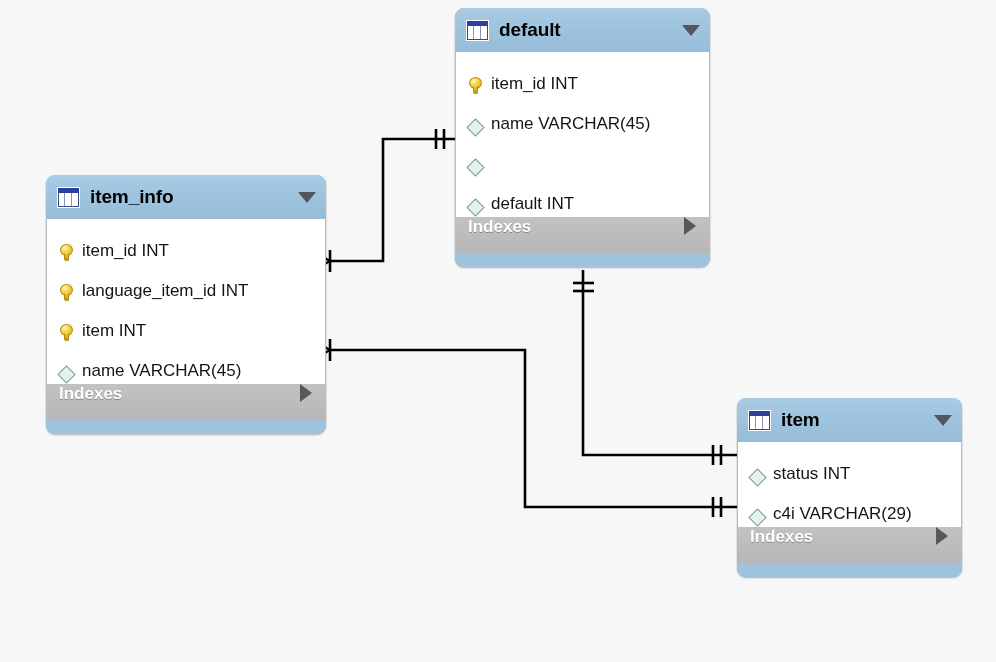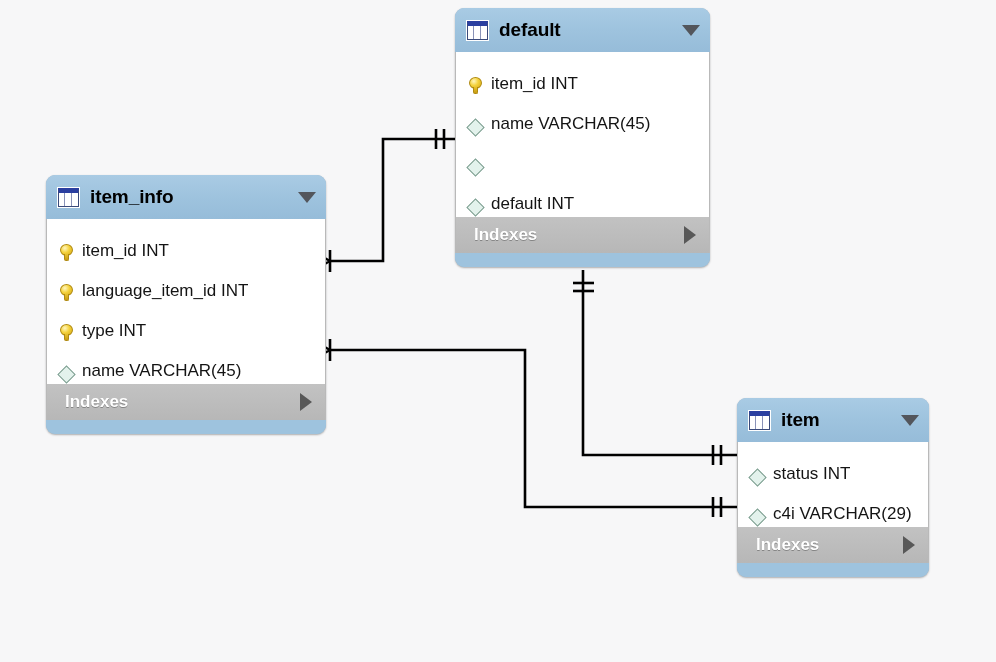--- a/index.html
+++ b/index.html
@@ -141,22 +141,22 @@
     box-sizing: border-box;
   }
 
   
   .tbl-indexes {
     height: 36px;
     background: linear-gradient(to bottom, #c2c2c2 0%, #b7b7b7 100%);
     border-left: 1px solid #b9b9b9;
     border-right: 1px solid #b9b9b9;
     display: flex;
-    align-items: center;
-    padding: 0 13px 0 18px;
+    align-items: flex-start;
+    padding: 0 13px 0 12px;
     box-sizing: border-box;
   }
   .idx-label {
     font-size: 17px;
     font-weight: bold;
     color: #ffffff;
     text-shadow: 0 1px 0 rgba(90,90,90,0.55);
   }
   .idx-caret {
     margin-left: auto;
@@ -248,35 +248,35 @@
       <div class="col-row">
         <span class="key-icon"></span>
         <span class="col-label">item_id INT</span>
       </div>
       <div class="col-row">
         <span class="key-icon"></span>
         <span class="col-label">language_item_id INT</span>
       </div>
       <div class="col-row">
         <span class="key-icon"></span>
-        <span class="col-label">type INT</span>
+        <span class="col-label">item INT</span>
       </div>
       <div class="col-row">
         <span class="diamond-icon"></span>
         <span class="col-label">name VARCHAR(45)</span>
       </div>
     </div>
     <div class="tbl-indexes">
       <span class="idx-label">Indexes</span>
       <span class="idx-caret"></span>
     </div>
     <div class="tbl-foot"></div>
   </div>
 
-  <div class="table-box" style="left:737px; top:398px; width:192px;">
+  <div class="table-box" style="left:737px; top:398px; width:225px;">
     <div class="tbl-header">
       <span class="tbl-icon"></span>
       <span class="tbl-title">item</span>
       <span class="tbl-caret"></span>
     </div>
     <div class="tbl-body">
       <div class="col-row">
         <span class="diamond-icon"></span>
         <span class="col-label">status INT</span>
       </div>

